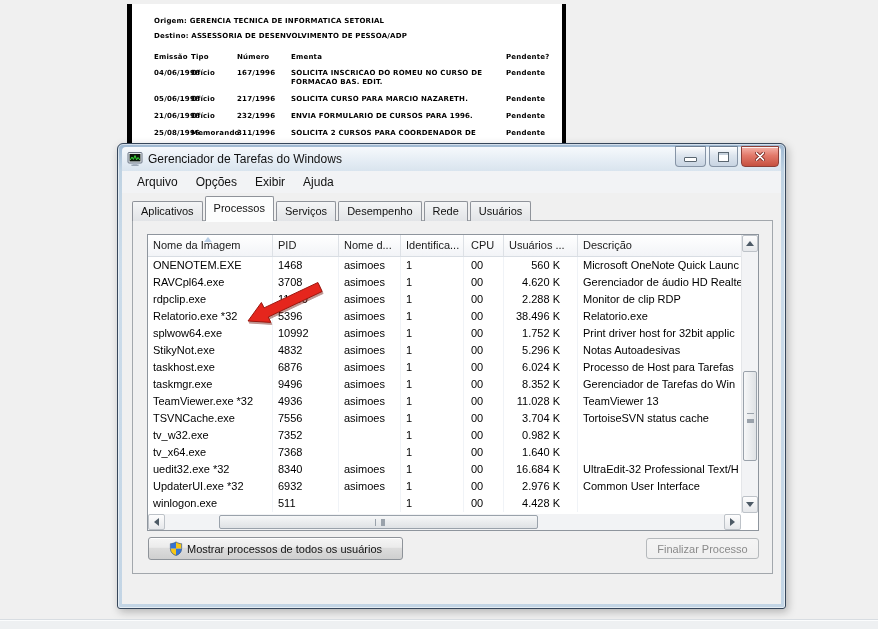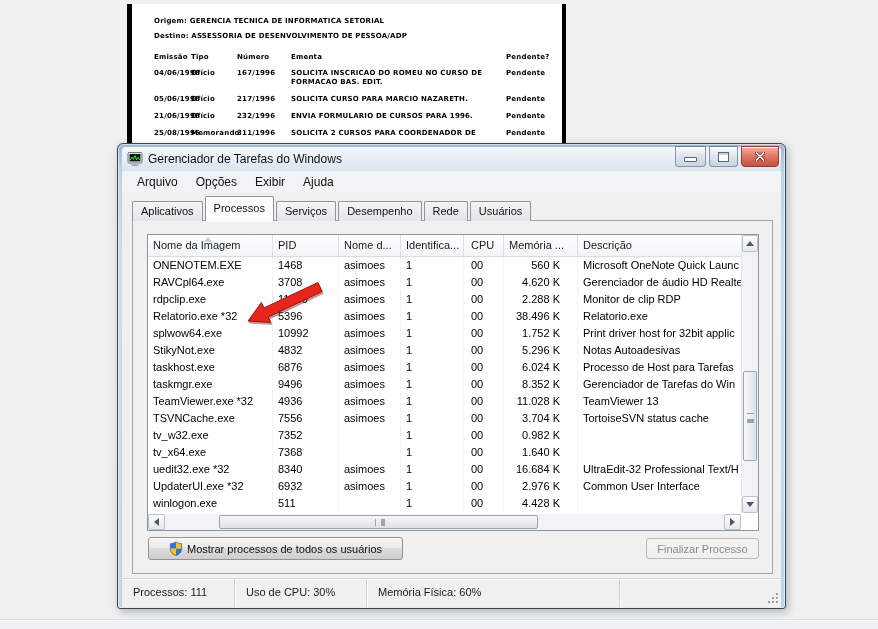--- a/index.html
+++ b/index.html
@@ -245,21 +245,21 @@
     <div class="panel"></div>
 
     <div class="listview"></div>
     <div class="lv-header">
 
     <div class="">Nome da Imagem</div>
         <div class="">PID</div>
         <div class="">Nome d...</div>
         <div class="">Identifica...</div>
         <div class="">CPU</div>
-        <div class="">Memória ...</div>
+        <div class="">Usuários ...</div>
         <div class="">Descrição</div>
       </div>
     <div class="sort-arrow"></div>
     <div class="lv-body">
 
     <div class="lv-row">
         <div>ONENOTEM.EXE</div>
         <div>1468</div>
         <div>asimoes</div>
         <div>1</div>
@@ -428,30 +428,20 @@
           <rect x="0" y="0" width="7" height="8.2" fill="#3574d4"></rect>
           <rect x="7" y="0" width="7" height="8.2" fill="#f8c715"></rect>
           <rect x="0" y="8.2" width="7" height="8" fill="#f8c715"></rect>
           <rect x="7" y="8.2" width="7" height="8" fill="#3574d4"></rect>
         </g>
         <path d="M7 1 C9 2.3 11.4 2.9 13 2.9 V8.2 C13 12.2 10 14.6 7 15.4 C4 14.6 1 12.2 1 8.2 V2.9 C2.6 2.9 5 2.3 7 1 Z" fill="none" stroke="#3b5b8c" stroke-width=".8"></path>
       </svg>
       <span>Mostrar processos de todos os usuários</span>
     </div>
 
-    <div class="statusbar">
-      <div class="status-panels">
-
-      <div class="">Processos: 111</div>
-          <div class="">Uso de CPU: 30%</div>
-          <div class="">Memória Física: 60%</div>
-          <div class=""></div>
-        </div>
-      <div class="grip"></div>
-    </div>
   </div>
 
   <svg class="arrow" width="95" height="55" viewBox="0 0 95 55">
     <polygon points="77.9,5.5 24.0,30.9 21.4,25.5 8,44 30.8,45.4 28.2,40.0 82.1,14.5" fill="#e5261d" stroke="#9c170e" stroke-width="1"></polygon>
   </svg>
 
   <div class="bottom-strip"></div>
 </div>
 
 </body></html>

